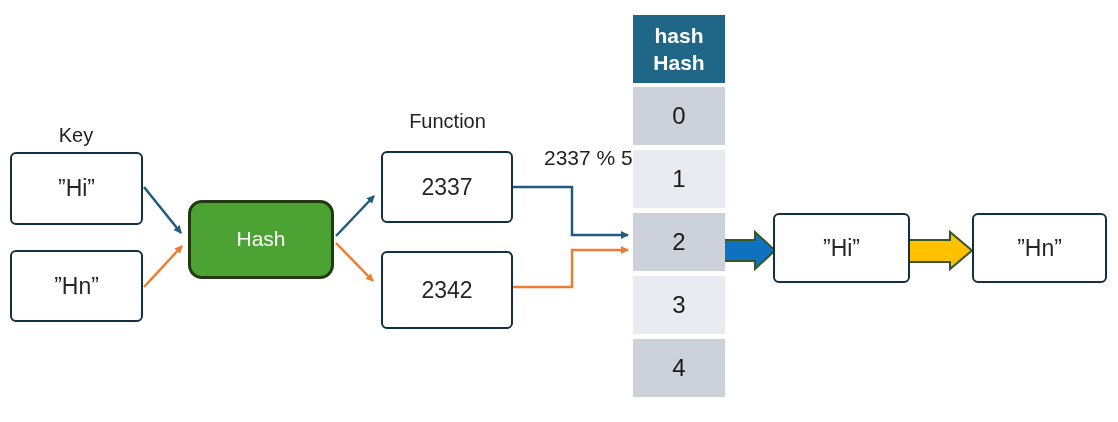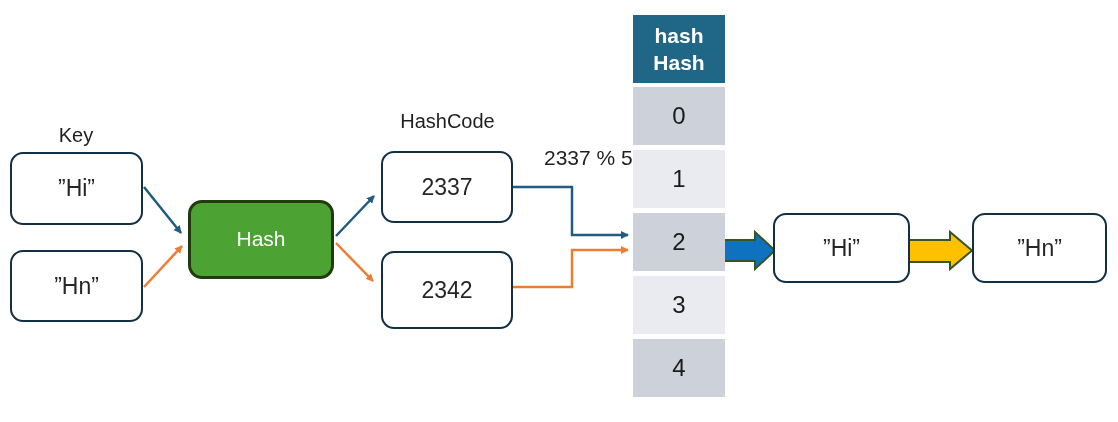--- a/index.html
+++ b/index.html
@@ -6,21 +6,21 @@
   .canvas{
     position:relative;width:1118px;height:422px;background:#fff;
     font-family:"Liberation Sans","DejaVu Sans",sans-serif;color:#1f1f1f;
     overflow:hidden;
   }
   .arrow-layer{position:absolute;left:0;top:0;width:1118px;height:422px;pointer-events:none;}
 
   .node{
     position:absolute;display:flex;align-items:center;justify-content:center;
     background:#fff;border:2.5px solid var(--box-border,#122f44);
-    border-radius:13px;font-size:23px;color:#262626;box-sizing:border-box;
+    border-radius:6px;font-size:23px;color:#262626;box-sizing:border-box;
   }
   .section-label{
     position:absolute;font-size:20px;color:#1f1f1f;text-align:center;
   }
   .hash-fn{
     position:absolute;left:188px;top:200px;width:146px;height:79px;
     background:var(--green-fill,#4CA232);border:3px solid var(--green-border,#213a10);
     border-radius:14px;display:flex;flex-direction:column;align-items:center;justify-content:center;
     color:#fff;font-size:21px;line-height:1.25;box-sizing:border-box;
   }
@@ -74,21 +74,21 @@
   </svg>
 
   <div class="section-label" style="left:30px;top:124px;width:92px;">Key</div>
   <div class="node" style="left:10px;top:152px;width:133px;height:73px;">”Hi”</div>
   <div class="node" style="left:10px;top:250px;width:133px;height:72px;">”Hn”</div>
 
   <div class="hash-fn">
     <span>Hash</span>
   </div>
 
-  <div class="section-label" style="left:390px;top:110px;width:115px;">HashCode</div>
+  <div class="section-label" style="left:390px;top:110px;width:115px;">Function</div>
   <div class="node" style="left:381px;top:151px;width:132px;height:72px;">2337</div>
   <div class="node" style="left:381px;top:251px;width:132px;height:78px;">2342</div>
   <div class="mod-label" style="left:544px;top:146px;">2337 % 5</div>
 
   <div class="hash-table">
     <div class="ht-header">
       <span>hash</span>
       <span>Hash</span>
     </div>
     <div class="ht-row dark" style="top:72px;">0</div>

